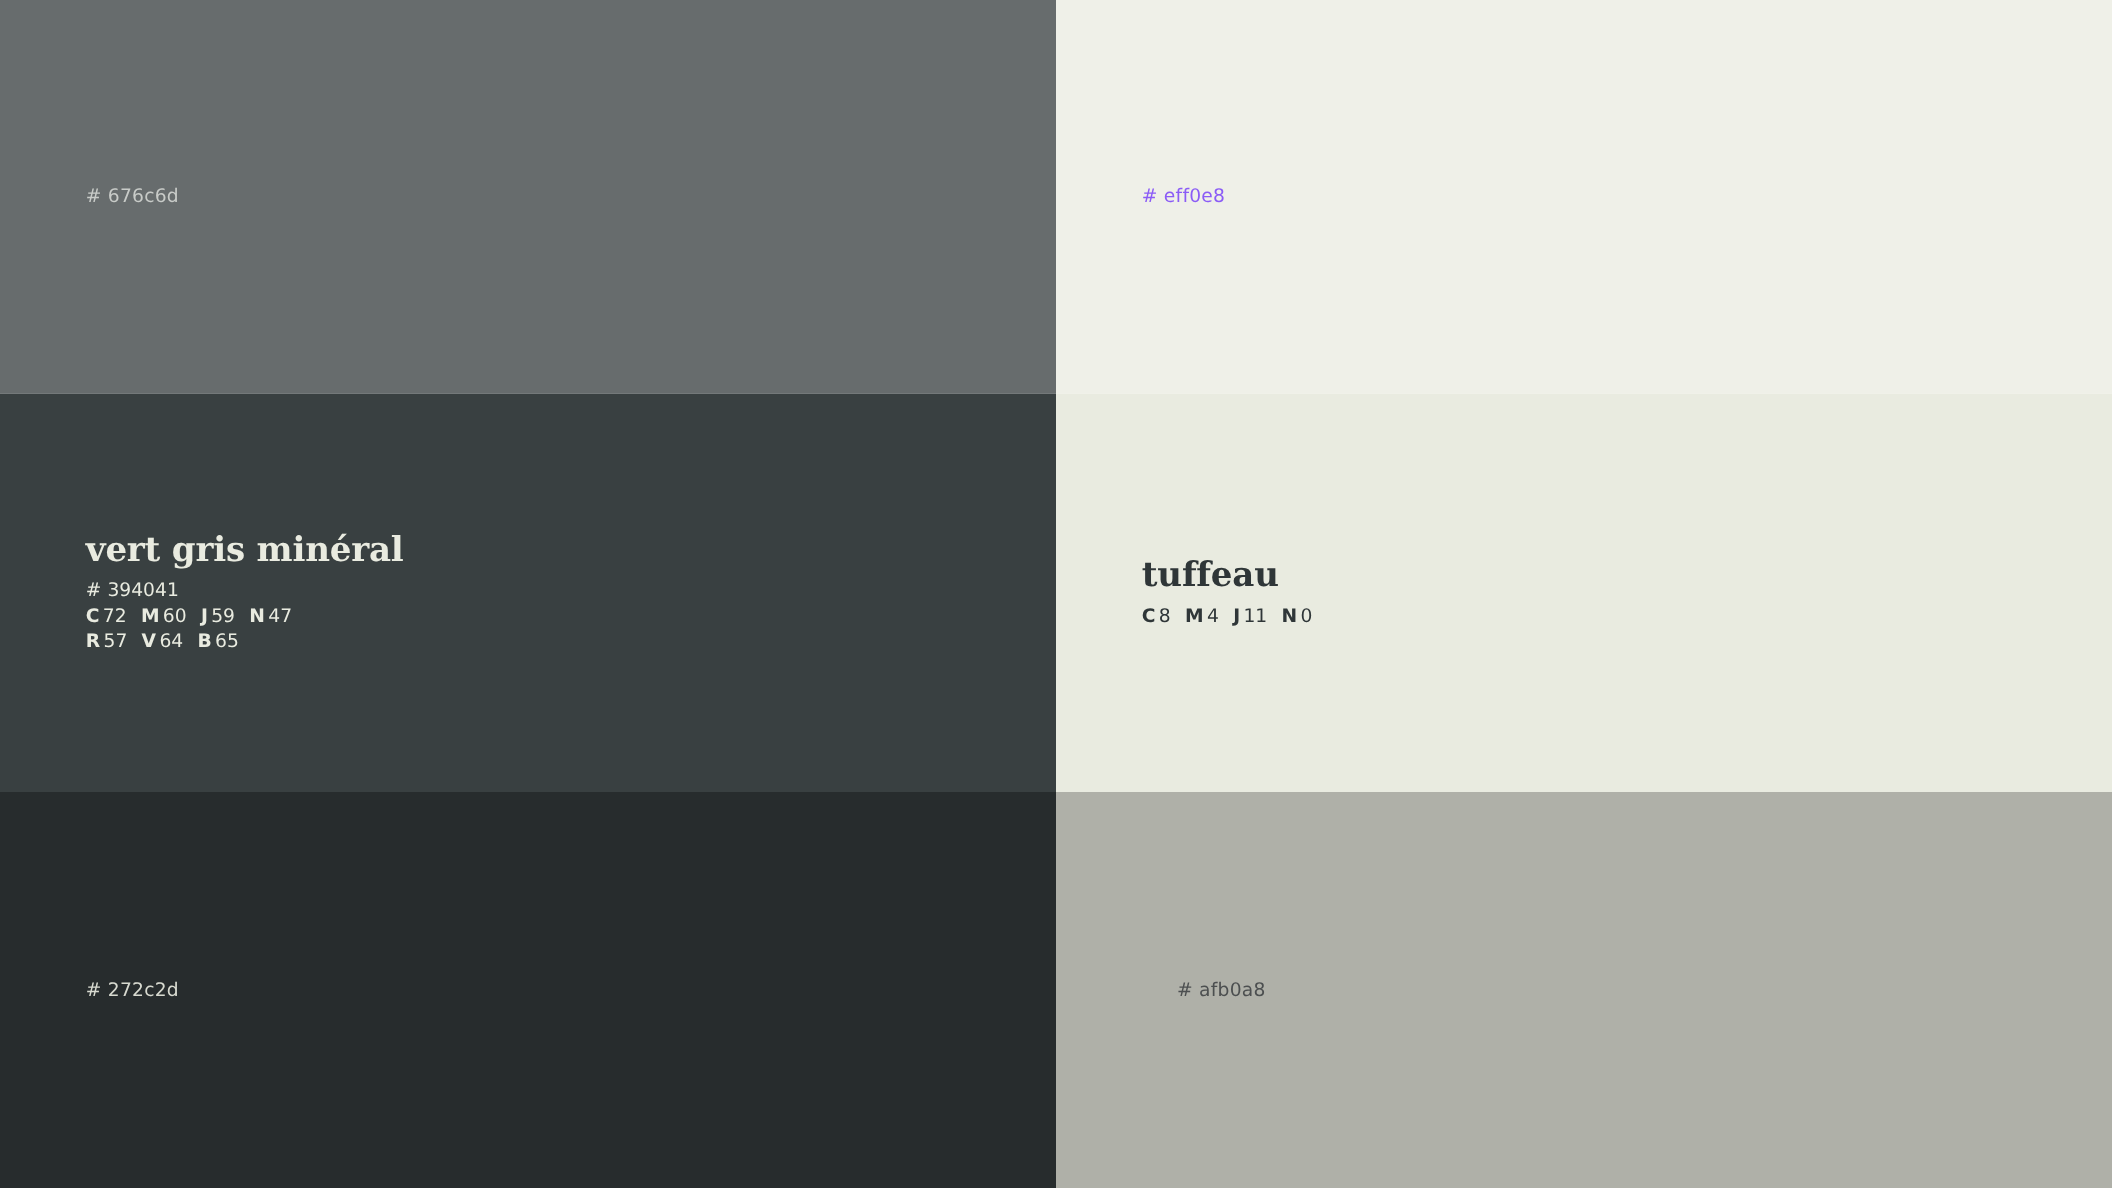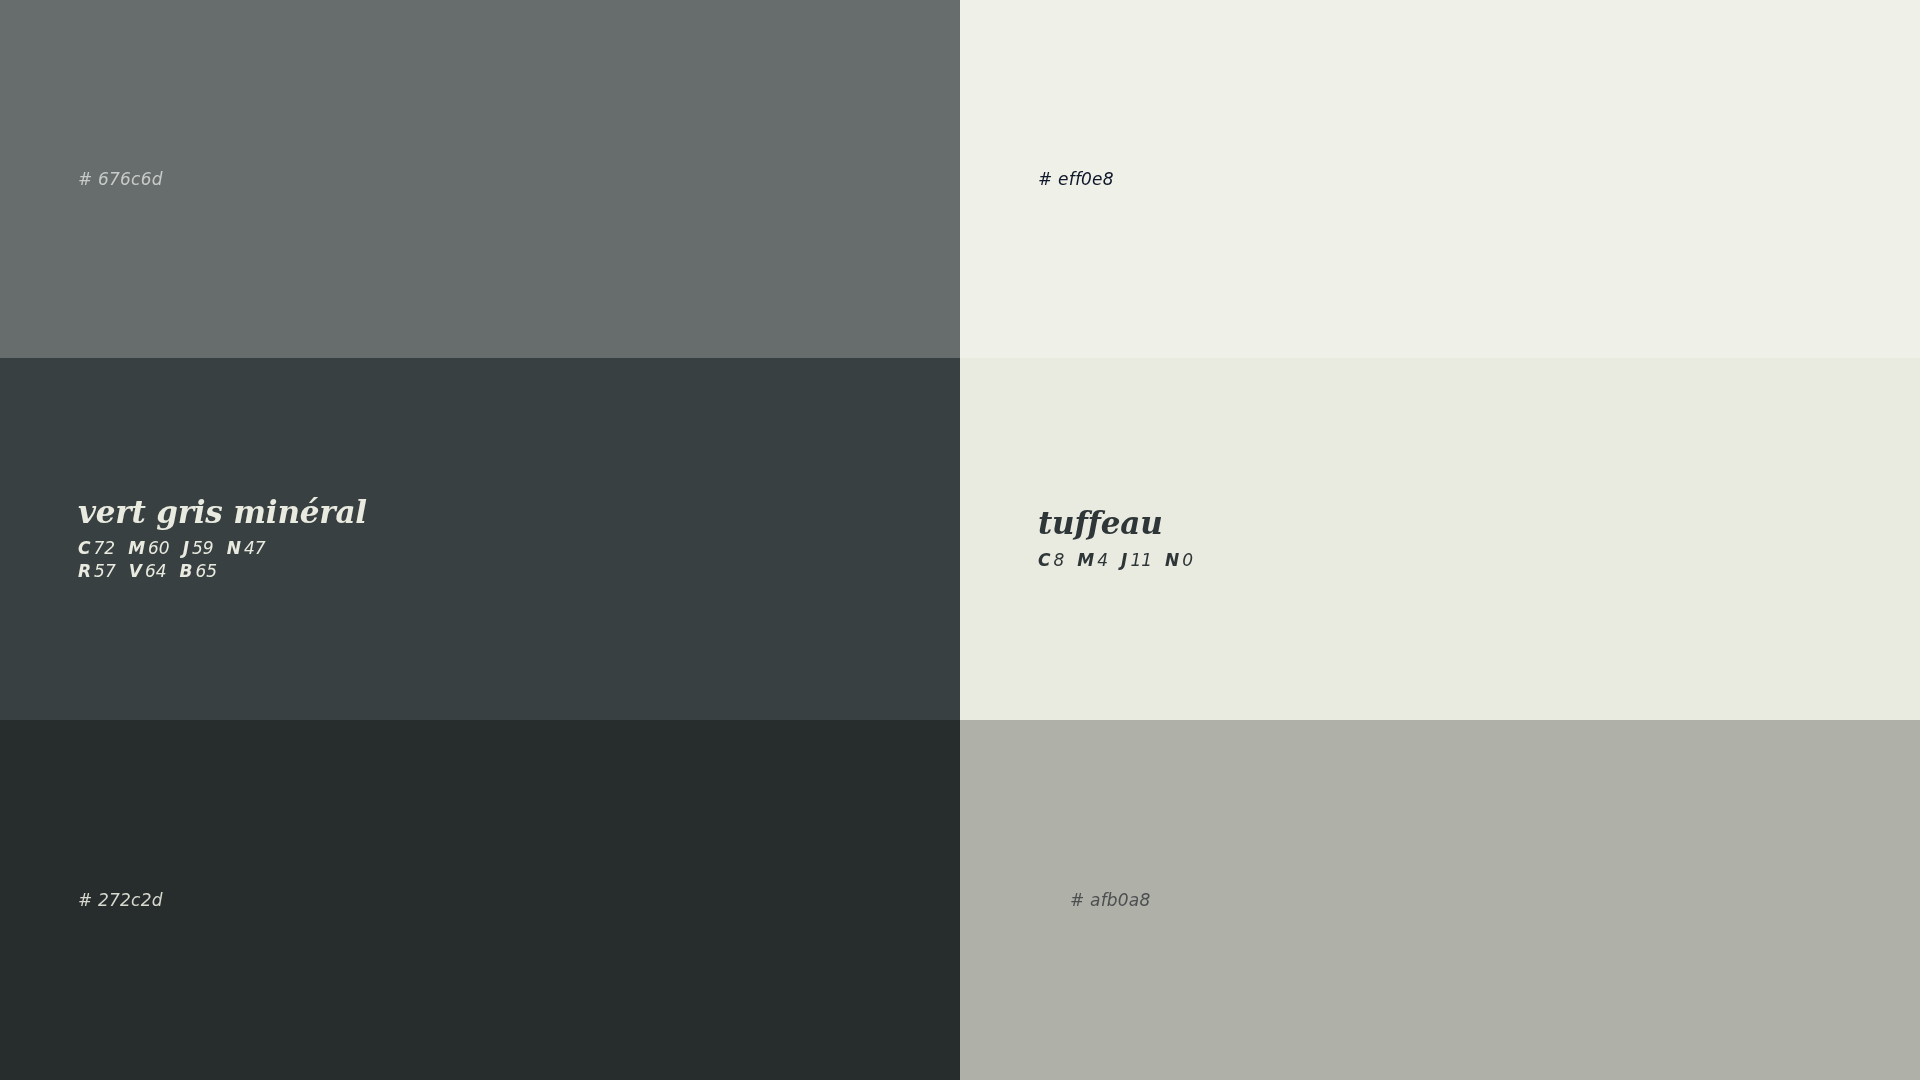--- a/index.html
+++ b/index.html
@@ -19,21 +19,20 @@
     display: grid;
     grid-template-columns: 960px 960px;
     grid-template-rows: 358px 362px 360px;
   }
 
   .swatch {
     position: relative;
     width: 100%;
     height: 100%;
     overflow: hidden;
-    font-style: italic;
   }
 
   
   .swatch.simple {
     display: flex;
     align-items: center;
   }
 
   .hex-label {
     padding-left: 78px;
@@ -85,28 +84,29 @@
 </style>
 </head>
 <body>
 
 <div class="palette">
 
   <div class="swatch simple" style="background-color: rgb(103, 108, 109); color: rgb(200, 203, 200);">
     <span class="hex-label"># 676c6d</span>
   </div>
 
-  <div class="swatch simple" style="background-color: rgb(239, 240, 232); color: #0f172a;">
+  <div class="swatch simple" style="background-color: rgb(239, 240, 232); color: #8b5cf6;">
     <span class="hex-label"># eff0e8</span>
   </div>
 
   <div class="swatch detailed" style="background-color: rgb(57, 64, 65); color: rgb(233, 235, 224);">
     <div class="spec">
       <div class="color-name">vert gris minéral</div>
       <div class="spec-lines">
+        <span class="spec-line"># 394041</span>
         <span class="spec-line">
           <span class="chan-group"><span class="chan">C</span><span>72</span></span><span class="chan-group"><span class="chan">M</span><span>60</span></span><span class="chan-group"><span class="chan">J</span><span>59</span></span><span class="chan-group"><span class="chan">N</span><span>47</span></span>
         </span>
         <span class="spec-line">
           <span class="chan-group"><span class="chan">R</span><span>57</span></span><span class="chan-group"><span class="chan">V</span><span>64</span></span><span class="chan-group"><span class="chan">B</span><span>65</span></span>
         </span>
       </div>
     </div>
   </div>
 

